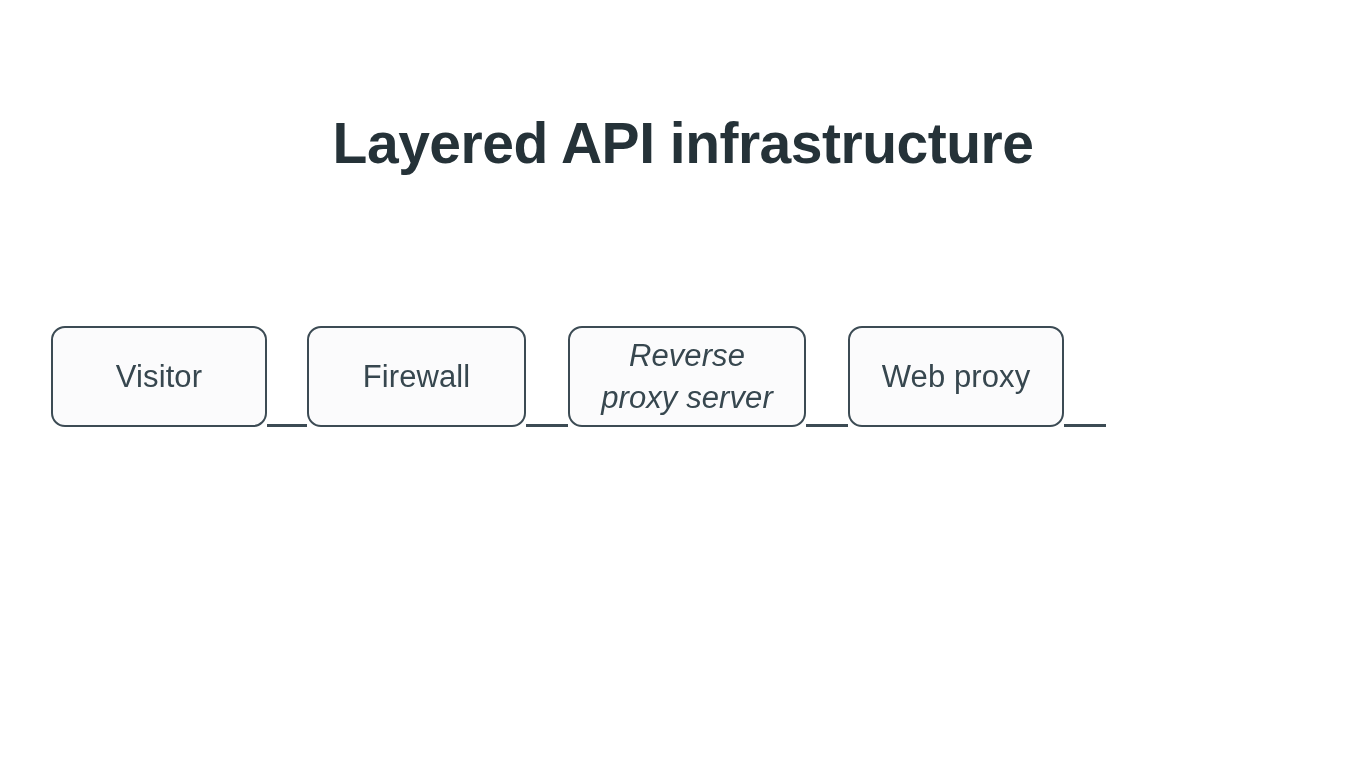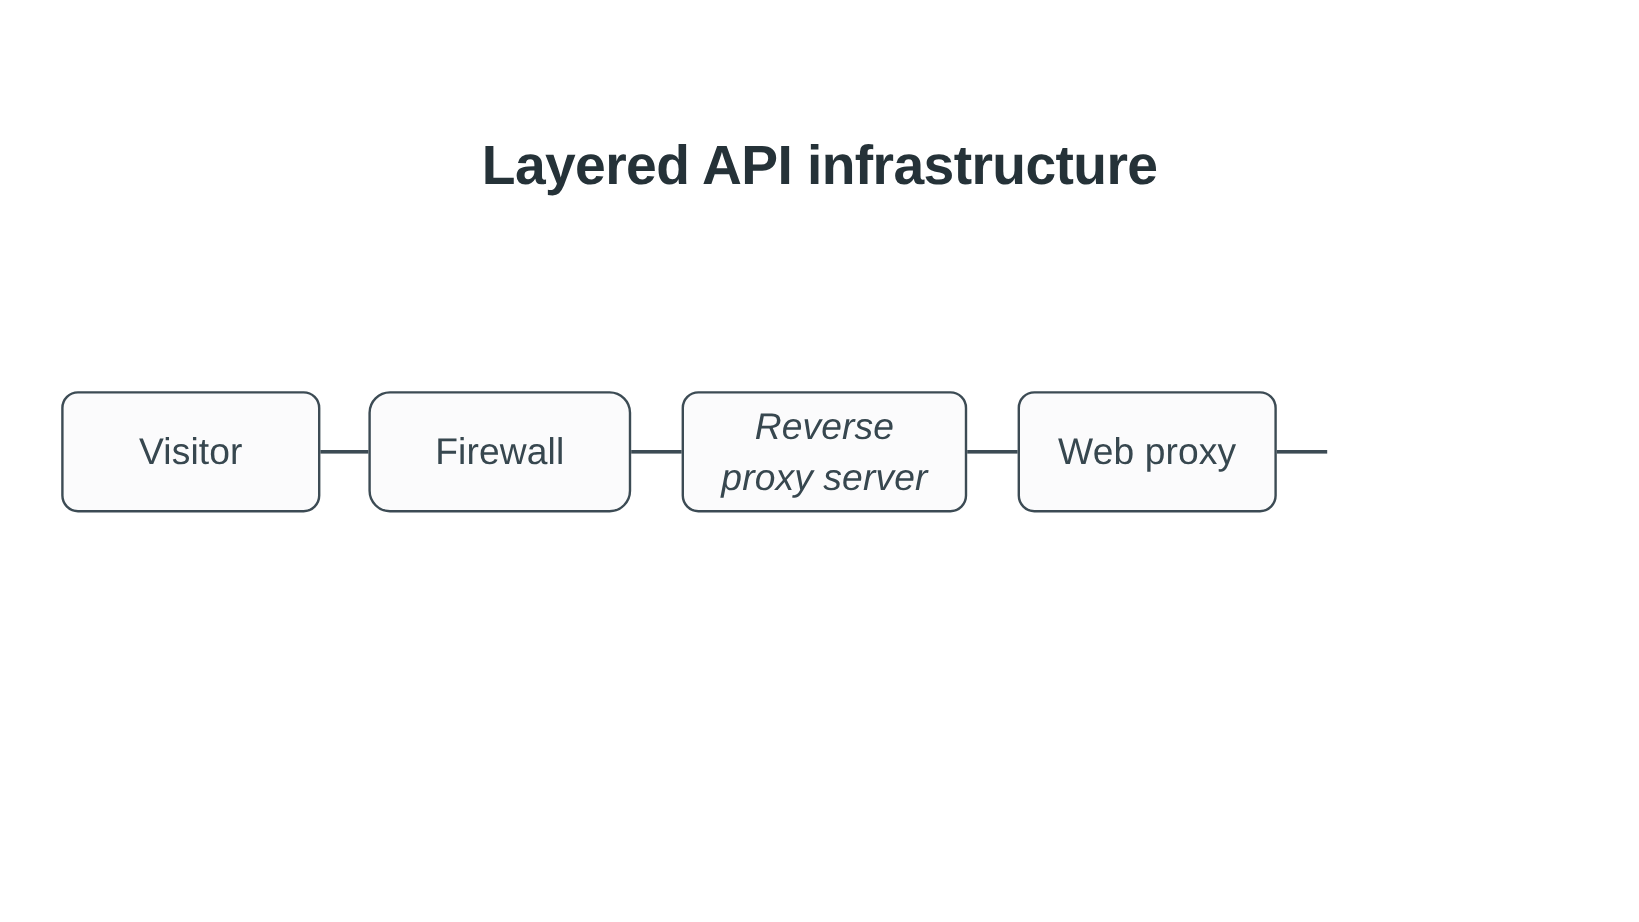--- a/index.html
+++ b/index.html
@@ -21,38 +21,38 @@
     background: #ffffff;
   }
 
   
   .diagram-title {
     position: absolute;
     top: 112px;
     left: 0;
     width: 1366px;
     text-align: center;
-    font-size: 46px;
+    font-size: 57px;
     font-weight: bold;
     letter-spacing: -0.5px;
     color: #253238;
     line-height: 1.1;
     white-space: nowrap;
   }
 
   
   .flow-row {
     position: absolute;
     top: 326px;
     left: 51px;
     width: 1264px;
     height: 101px;
     display: flex;
     flex-direction: row;
-    align-items: center;
+    align-items: flex-end;
   }
 
   .node-box {
     height: 101px;
     box-sizing: border-box;
     background: #fbfbfc;
     border: 2px solid #3c4b54;
     border-radius: 14px;
     display: flex;
     align-items: center;
@@ -72,21 +72,21 @@
   }
 
   .connector {
     flex: 0 0 auto;
     height: 3px;
     background: #3c4b54;
   }
 
   
   .w-visitor   { flex: 0 0 216px; }
-  .w-firewall  { flex: 0 0 219px; border-radius: 18px; }
+  .w-firewall  { flex: 0 0 219px; }
   .w-proxy     { flex: 0 0 238px; font-style: italic; }
   .w-web       { flex: 0 0 216px; }
   .w-db        { flex: 0 0 216px; }
 
   .gap-1 { flex: 0 0 40px; }
   .gap-2 { flex: 0 0 42px; }
   .gap-3 { flex: 0 0 42px; }
   .gap-4 { flex: 0 0 42px; }
 </style>
 </head>

